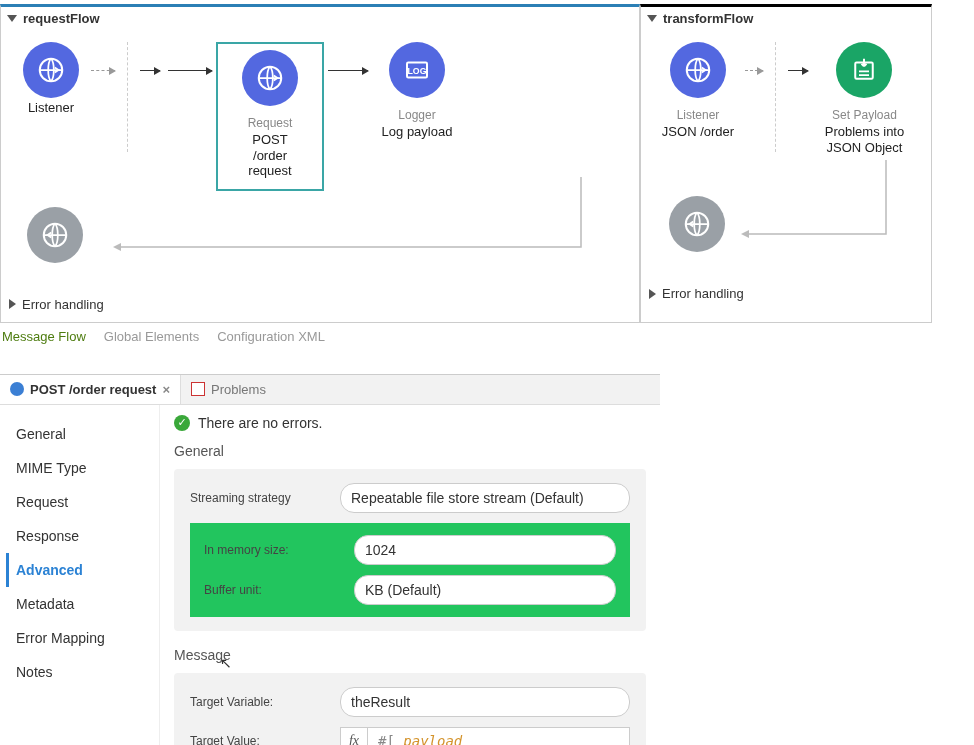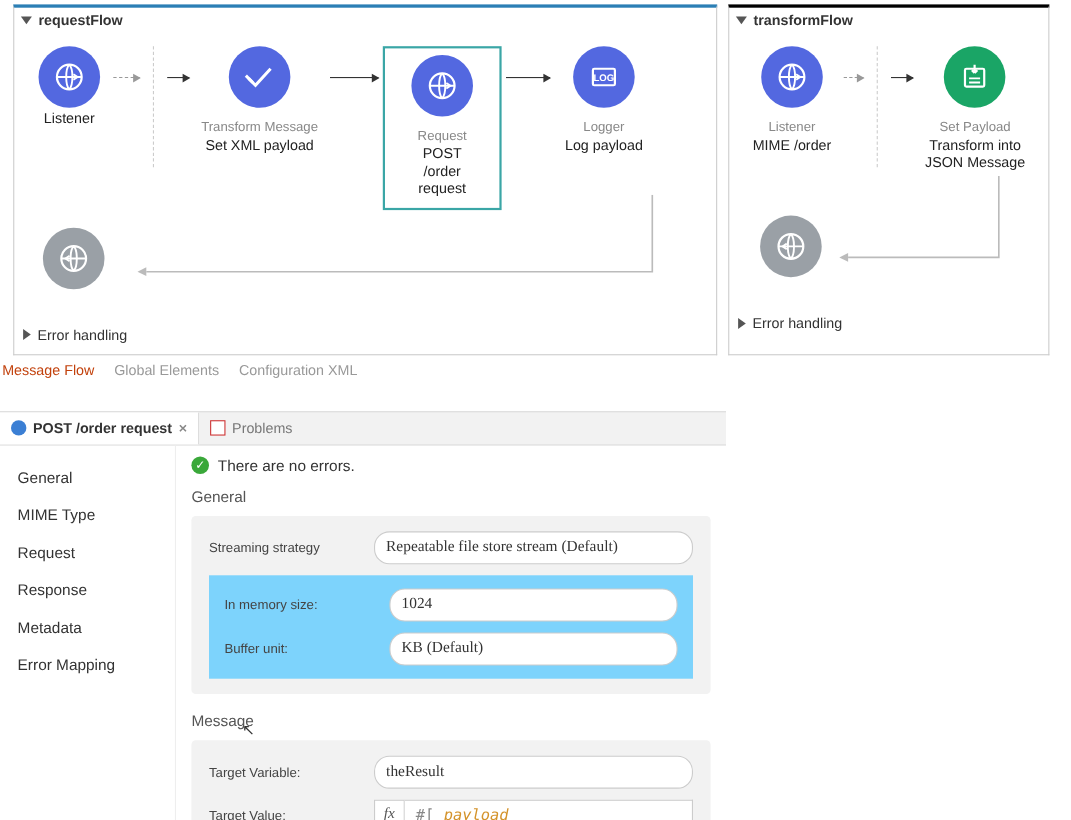--- a/index.html
+++ b/index.html
@@ -1,17 +1,17 @@
 <!DOCTYPE html>
 <html><head>
 <meta charset="utf-8">
 <style>
 * { box-sizing: border-box; margin: 0; padding: 0; }
 body { font-family: -apple-system, Helvetica, Arial, sans-serif; font-size: 13px; color: #333; background: #fff; width: 974px; }
-.top-row { display: flex; gap: 10px; padding: 4px 0 0 12px; }
+.top-row { display: flex; gap: 0; padding: 4px 0 0 0; }
 .flow-panel { border: 1px solid #ccc; background: #fff; position: relative; }
 .panel-left { width: 640px; border-top: 3px solid #2b7fb5; }
 .panel-right { width: 292px; border-top: 3px solid #000000; }
 .flow-header { display: flex; align-items: center; padding: 4px 6px; font-weight: 600; color: #333; }
 .flow-header .tri { display:inline-block; width:0; height:0; border-left:5px solid transparent; border-right:5px solid transparent; border-top:7px solid #555; margin-right:6px; }
 .flow-body { display: flex; align-items: flex-start; padding: 12px 14px 16px 14px; position:relative; min-height:160px; }
 .node { display: flex; flex-direction: column; align-items: center; text-align: center; }
 .circle { width: 56px; height: 56px; border-radius: 50%; display:flex; align-items:center; justify-content:center; color:#fff; }
 .circle.blue { background:#5368e0; }
 .circle.green { background:#1aa566; }
@@ -22,41 +22,41 @@
 .arrow-wrap { display:flex; align-items:center; height:56px; padding:0 4px; }
 .arrow-line { width:36px; border-top:1.5px solid #333; position:relative; }
 .arrow-line.gray { border-top:1.5px dashed #999; }
 .arrow-line::after { content:''; position:absolute; right:-1px; top:-4px; border-left:7px solid #333; border-top:4px solid transparent; border-bottom:4px solid transparent; }
 .arrow-line.gray::after { border-left-color:#999; }
 .divider-v { width:0; border-left:1.5px dashed #ccc; height:110px; margin:0 8px; }
 .return-block { padding: 6px 14px 14px 14px; }
 .err-row { padding:6px 8px 10px 8px; display:flex; align-items:center; }
 .err-row .tri2 { display:inline-block; width:0; height:0; border-top:5px solid transparent; border-bottom:5px solid transparent; border-left:7px solid #555; margin-right:6px; }
 .view-tabs { display:flex; gap:18px; padding:6px 2px; color:#999; font-size:13px; }
-.view-tabs .active { color:#c2410c; font-weight:500; }
+.view-tabs .active { color:#4d7c0f; font-weight:500; }
 .props-panel { margin-top:24px; width:660px; border-top:1px solid #ccc; }
 .tab-strip { display:flex; align-items:center; background:#f2f2f2; border-bottom:1px solid #ddd; height:30px; }
 .tab-item { display:flex; align-items:center; gap:6px; padding:0 10px; height:100%; font-size:13px; color:#777; }
 .tab-item.selected { background:#fff; color:#333; font-weight:600; border-right:1px solid #ddd; }
 .tab-icon-blue { width:14px; height:14px; border-radius:50%; background:#3b7fd4; display:inline-block; }
 .tab-icon-prob { width:14px; height:14px; background:#fff; border:1px solid #c33; display:inline-block; position:relative; }
 .tab-close { font-size:13px; color:#888; }
 .props-body { display:flex; }
 .side-nav { width:160px; padding:12px 6px; border-right:1px solid #eee; }
 .side-nav div { padding:9px 10px; font-size:14px; color:#333; cursor:pointer; }
 .side-nav .sel { color:#2b82d4; font-weight:600; border-left:3px solid #2b82d4; padding-left:7px; }
 .form-area { flex:1; padding:10px 14px; }
 .ok-row { display:flex; align-items:center; gap:8px; margin-bottom:12px; font-size:14px; }
 .ok-ico { width:16px; height:16px; border-radius:50%; background:#3aa83a; display:flex; align-items:center; justify-content:center; color:#fff; font-size:11px; }
 .sec-title { font-size:14px; color:#555; margin:4px 0 10px 0; }
 .group { background:#f2f2f2; border-radius:4px; padding:14px 16px; margin-bottom:16px; }
 .form-row { display:flex; align-items:center; margin-bottom:10px; }
 .form-row label { width:150px; color:#444; font-size:12px; }
-.input-box { background:#fff; border:1px solid #ccc; border-radius:14px; padding:6px 10px; font-size:14px; flex:1;font-family:Liberation Serif, serif; }
-.inner-group { background:#7dd3fc; padding:12px 14px; margin-top:10px; }
+.input-box { background:#fff; border:1px solid #ccc; border-radius:14px; padding:6px 10px; font-size:14px; flex:1; }
+.inner-group { background:#22c55e; padding:12px 14px; margin-top:10px; }
 .fx-box { display:flex; align-items:center; gap:0; }
 .fx-btn { width:28px; height:28px; border:1px solid #ccc; background:#fff; font-style:italic; font-family:serif; font-size:14px; text-align:center; line-height:26px; color:#555; }
 .fx-val { border:1px solid #ccc; border-left:none; background:#fff; padding:5px 10px; font-size:14px; flex:1; font-family: Menlo, monospace; }
 .code-hash { color:#888; }
 .code-kw { color:#d4932b; font-style:italic; }
 .cursor-icon { font-size:14px; color:#333; margin-left:-4px; margin-top:-4px; }
 svg { display:block; }
 .path-line { stroke:#bbb; stroke-width:1.5; fill:none; }
 .path-arrow { fill:#bbb; }
 </style>
@@ -82,30 +82,20 @@
         <div class="node-subtitle">Listener</div>
       </div>
       <div class="arrow-wrap">
           <div class="arrow-line gray" style="width:24px"></div>
         </div>
       <div class="divider-v"></div>
       <div class="arrow-wrap">
           <div class="arrow-line" style="width:20px"></div>
         </div>
 
-      <div class="node" style="width:120px">
-        <div class="circle blue">
-          <svg width="30" height="30" viewBox="0 0 24 24">
-              <path d="M4 13l5 5L20 6" fill="none" stroke="#fff" stroke-width="2.2"></path>
-              <path d="M2 11l5 5" fill="none" stroke="#fff" stroke-width="2.2"></path>
-            </svg>
-        </div>
-        <div class="node-title">Transform Message</div>
-        <div class="node-subtitle">Set XML payload</div>
-      </div>
 
       <div class="arrow-wrap">
           <div class="arrow-line" style="width:44px"></div>
         </div>
 
       <div class="node selected-box" style="width:108px">
         <div class="circle blue">
           <svg width="30" height="30" viewBox="0 0 24 24">
               <circle cx="12" cy="12" r="9" fill="none" stroke="#fff" stroke-width="1.6"></circle>
               <path d="M3 12h18M12 3c3 3 3 15 0 18M12 3c-3 3-3 15 0 18" fill="none" stroke="#fff" stroke-width="1.4"></path>
@@ -162,40 +152,40 @@
     <div class="flow-body">
       <div class="node" style="width:90px">
         <div class="circle blue">
           <svg width="30" height="30" viewBox="0 0 24 24">
               <circle cx="12" cy="12" r="9" fill="none" stroke="#fff" stroke-width="1.6"></circle>
               <path d="M3 12h18M12 3c3 3 3 15 0 18M12 3c-3 3-3 15 0 18" fill="none" stroke="#fff" stroke-width="1.4"></path>
               <path d="M15 10l3 2-3 2" fill="none" stroke="#fff" stroke-width="1.4"></path>
             </svg>
         </div>
         <div class="node-title">Listener</div>
-        <div class="node-subtitle">MIME /order</div>
+        <div class="node-subtitle">JSON /order</div>
       </div>
       <div class="arrow-wrap">
           <div class="arrow-line gray" style="width:18px"></div>
         </div>
       <div class="divider-v"></div>
       <div class="arrow-wrap">
           <div class="arrow-line" style="width:20px"></div>
         </div>
 
       <div class="node" style="width:110px">
         <div class="circle green">
           <svg width="30" height="30" viewBox="0 0 24 24">
               <rect x="5" y="6" width="14" height="13" rx="1" fill="none" stroke="#fff" stroke-width="1.6"></rect>
               <path d="M12 3v6m0 0l-2-2m2 2l2-2" fill="none" stroke="#fff" stroke-width="1.6"></path>
               <path d="M8 13h8M8 16h8" stroke="#fff" stroke-width="1.4"></path>
             </svg>
         </div>
         <div class="node-title">Set Payload</div>
-        <div class="node-subtitle">Transform into JSON Message</div>
+        <div class="node-subtitle">Problems into JSON Object</div>
       </div>
     </div>
 
     <div class="return-block" style="position:relative;height:90px">
       <svg width="300" height="90" style="position:absolute;left:0;top:-30px">
         <path class="path-line" d="M 245 0 L 245 74 L 108 74"></path>
         <polygon class="path-arrow" points="108,70 108,78 100,74"></polygon>
       </svg>
       <div class="node" style="position:absolute;left:28px;top:6px">
         <div class="circle gray">
@@ -233,22 +223,24 @@
       <span>Problems</span>
     </div>
   </div>
 
   <div class="props-body">
     <div class="side-nav">
       <div>General</div>
       <div>MIME Type</div>
       <div>Request</div>
       <div>Response</div>
+      <div class="sel">Advanced</div>
       <div>Metadata</div>
       <div>Error Mapping</div>
+      <div>Notes</div>
     </div>
 
     <div class="form-area">
       <div class="ok-row">
         <span class="ok-ico">✓</span>
         <span>There are no errors.</span>
       </div>
 
       <div class="sec-title">General</div>
       <div class="group">

